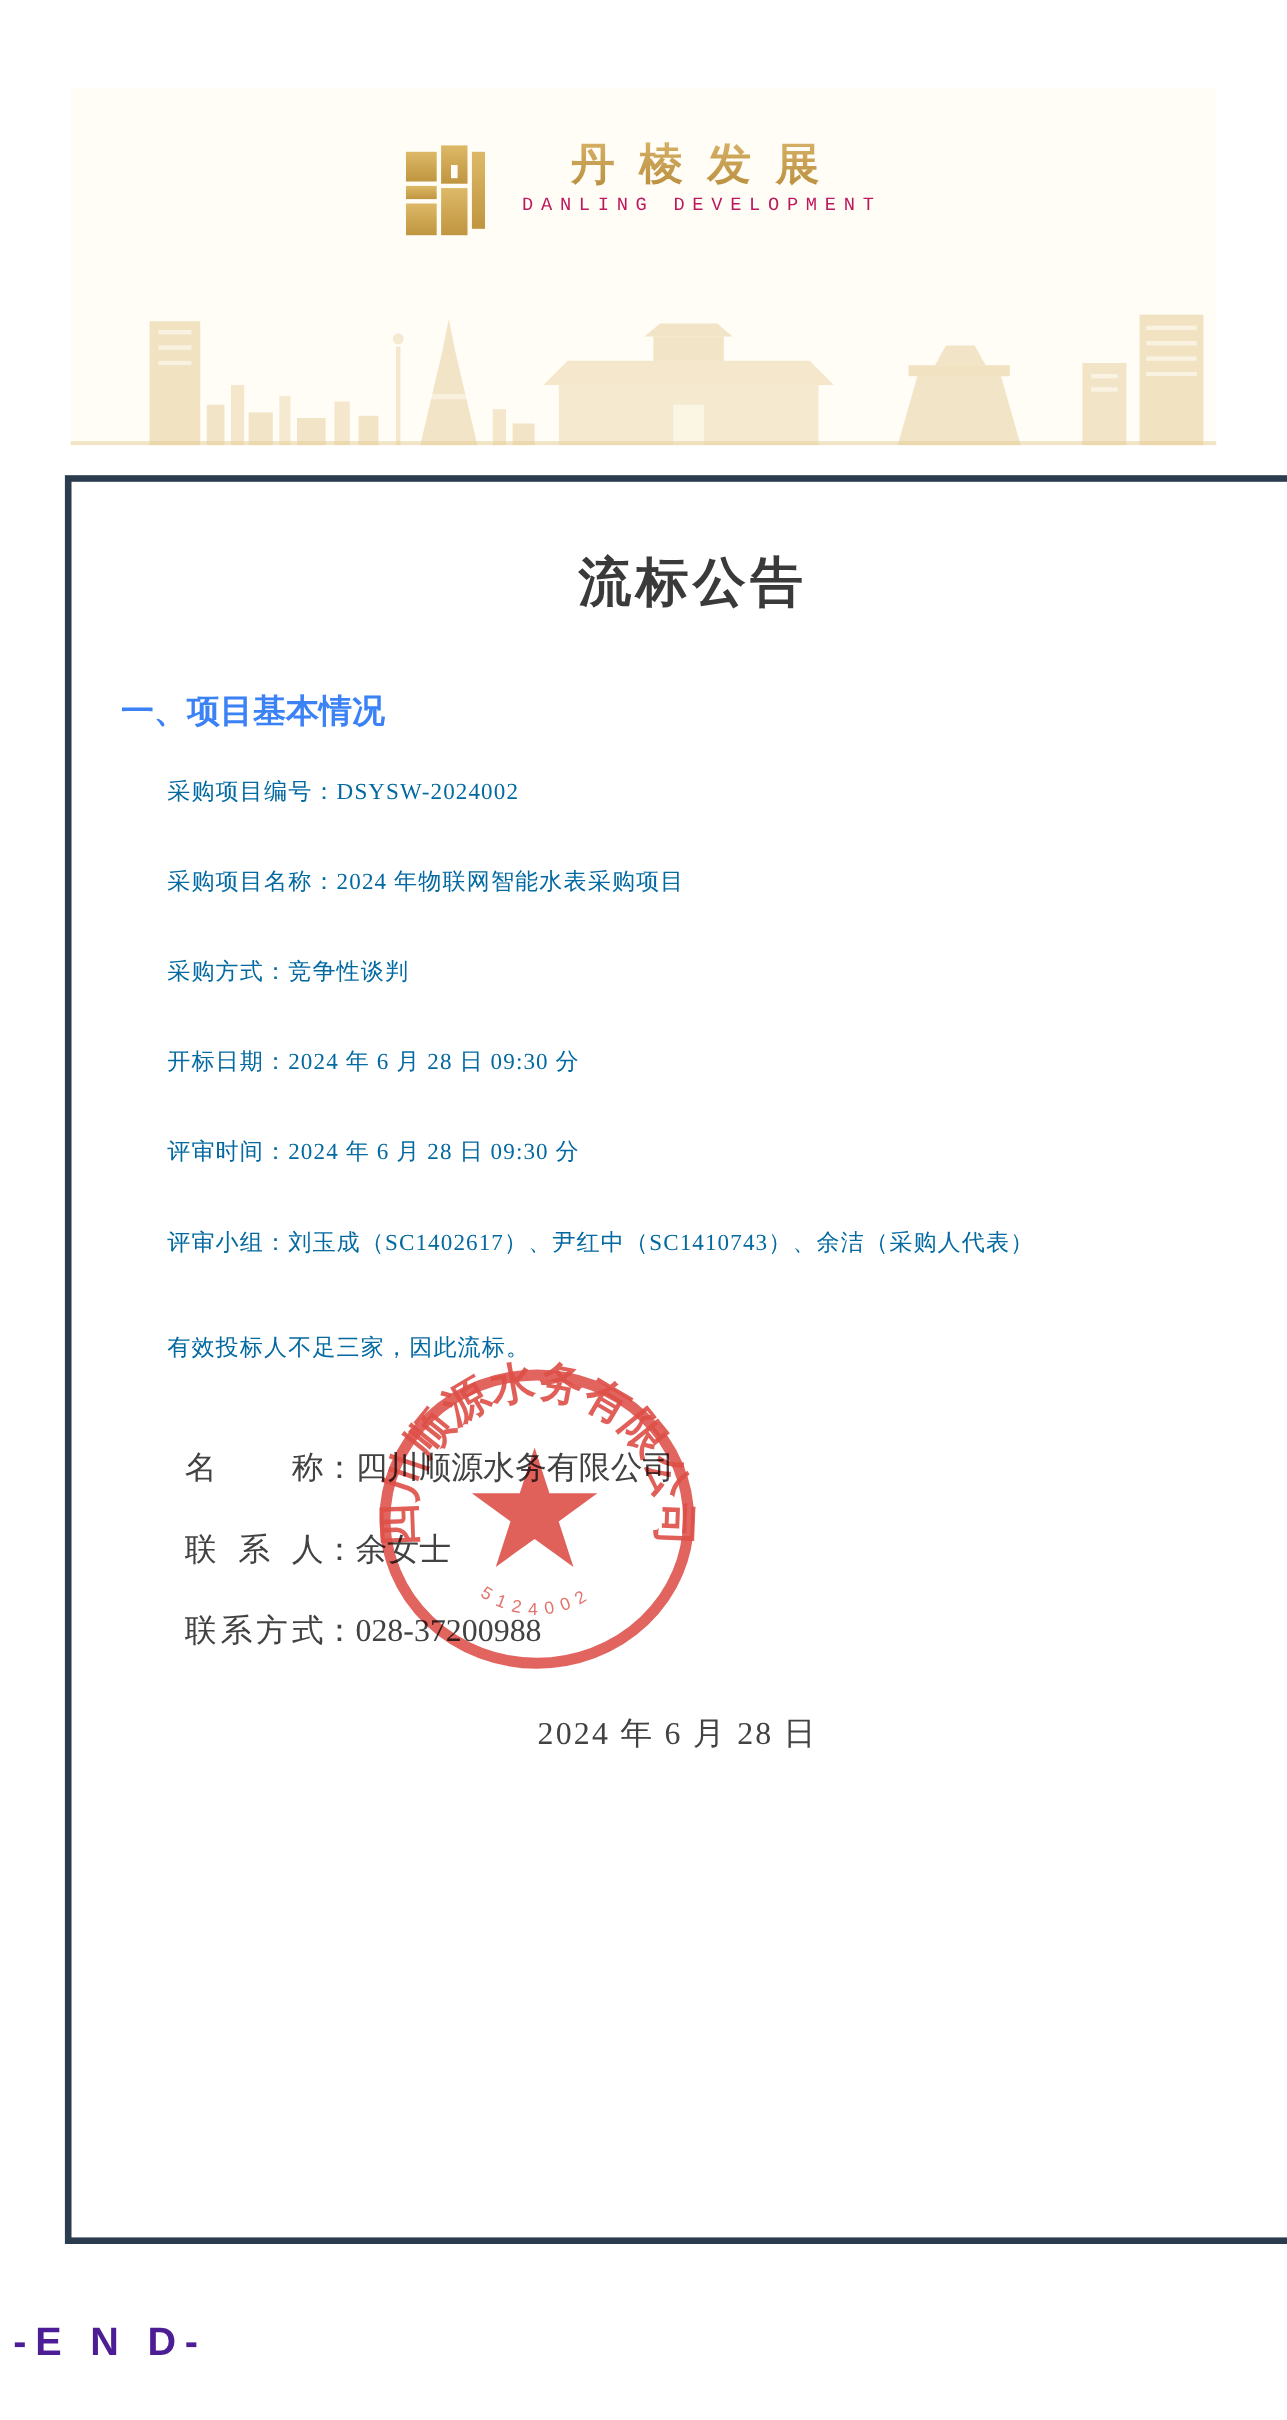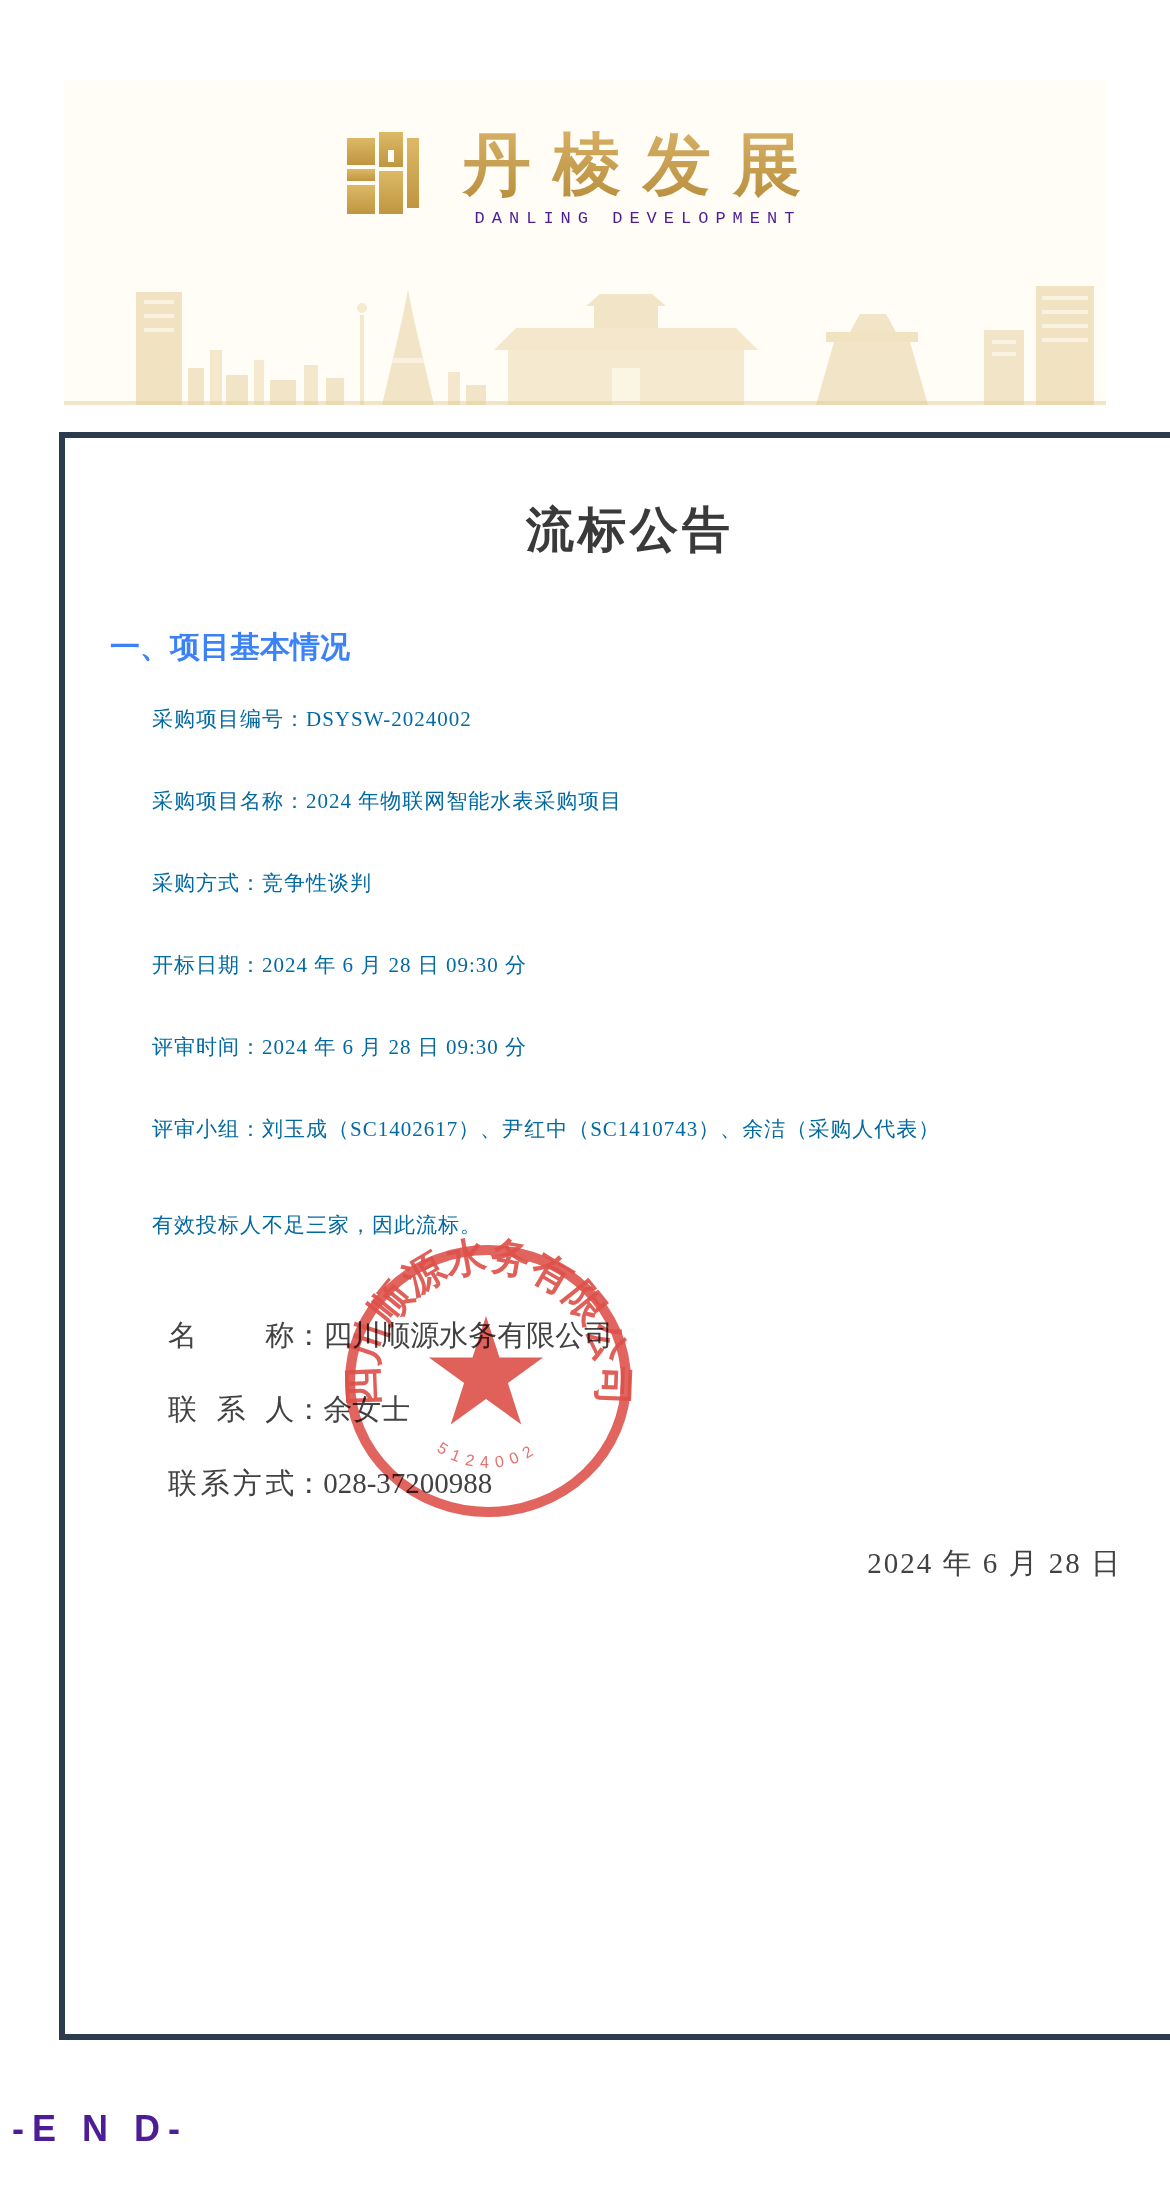--- a/index.html
+++ b/index.html
@@ -17,28 +17,28 @@
     background:#fffdf6;
     overflow:hidden;
   }
   .logo-row{
     display:flex;justify-content:center;align-items:flex-start;
     gap:34px;margin-top:48px;
   }
   .logo-mark{width:72px;height:82px;flex:0 0 auto;margin-top:4px;}
   .logo-text{display:flex;flex-direction:column;align-items:center;}
   .brand-cn{
-    font-size:68px;font-weight:bold;letter-spacing:22px;
+    font-size:40px;font-weight:bold;letter-spacing:22px;
     background:linear-gradient(180deg,#d6b066,#b98f3e);
     -webkit-background-clip:text;background-clip:text;color:transparent;
     font-family:"Liberation Serif","DejaVu Serif",serif;
     line-height:1.1;white-space:nowrap;padding-left:10px;
   }
   .brand-en{
-    font-size:17px;letter-spacing:7px;color:#4c1d95;
+    font-size:17px;letter-spacing:7px;color:#be185d;
     font-family:"Liberation Mono","DejaVu Sans Mono",monospace;
     margin-top:6px;white-space:nowrap;
   }
   .skyline{position:absolute;left:0;bottom:0;width:100%;height:125px;}
   
   .doc-card{
     position:absolute;left:59px;top:432px;width:1040px;height:1596px;
     background:#ffffff;
     border:6px solid #2b3c4e;
     padding:0 45px;
@@ -67,22 +67,22 @@
   .contact-row{font-size:29px;line-height:74px;padding-left:2em;color:#424242;}
   .contact-label{
     display:inline-block;width:4.35em;
     text-align:justify;text-align-last:justify;
   }
   .stamp{
     position:absolute;left:228px;top:-62px;width:300px;height:290px;
     mix-blend-mode:multiply;pointer-events:none;
   }
   .date-line{
-    text-align:right;font-size:29px;color:#424242;
-    margin-top:24px;padding-right:28px;letter-spacing:2px;
+    text-align:center;font-size:29px;color:#424242;
+    margin-top:36px;padding-right:28px;letter-spacing:2px;
   }
   
   .end-footer{
     position:absolute;left:0;top:2108px;width:100%;
     text-align:left;
     font-family:"Liberation Sans","DejaVu Sans",sans-serif;
     font-size:36px;font-weight:bold;color:#4c1d95;letter-spacing:8px;padding-left:12px;
   }
 </style>
 </head>

